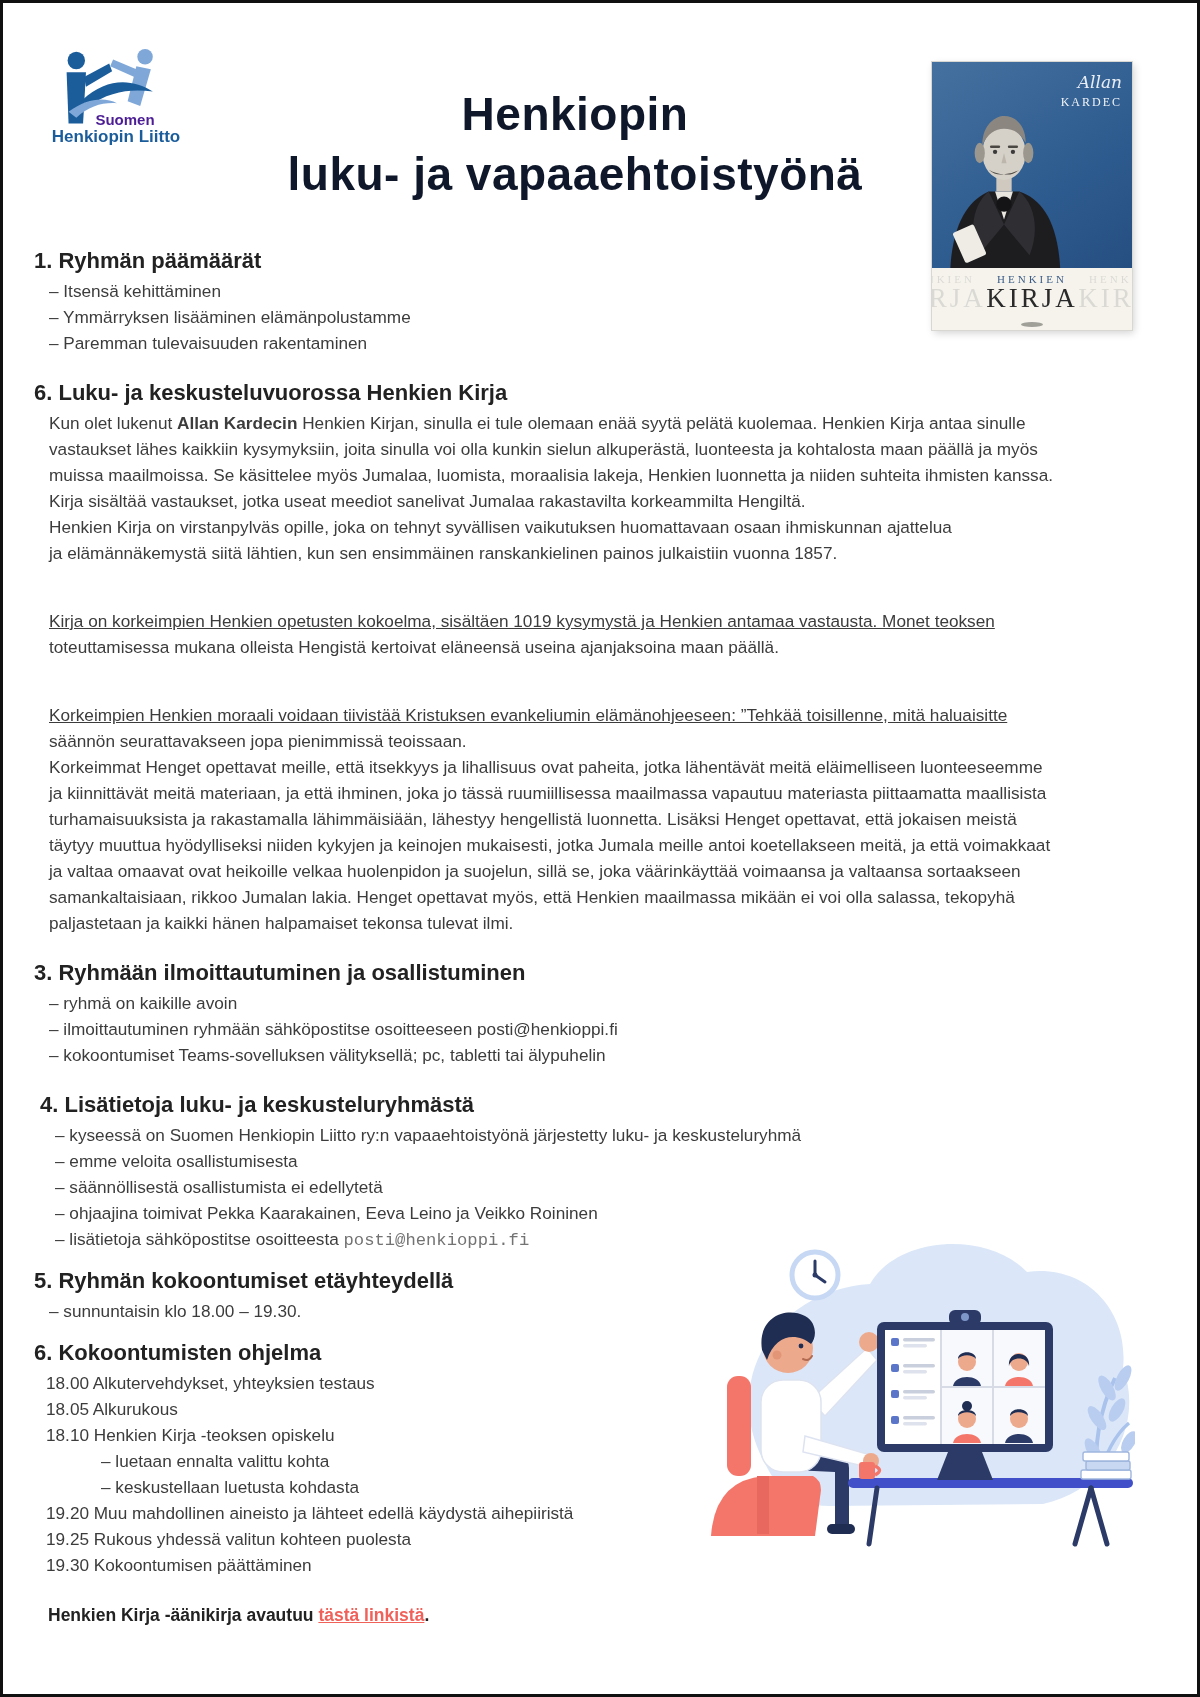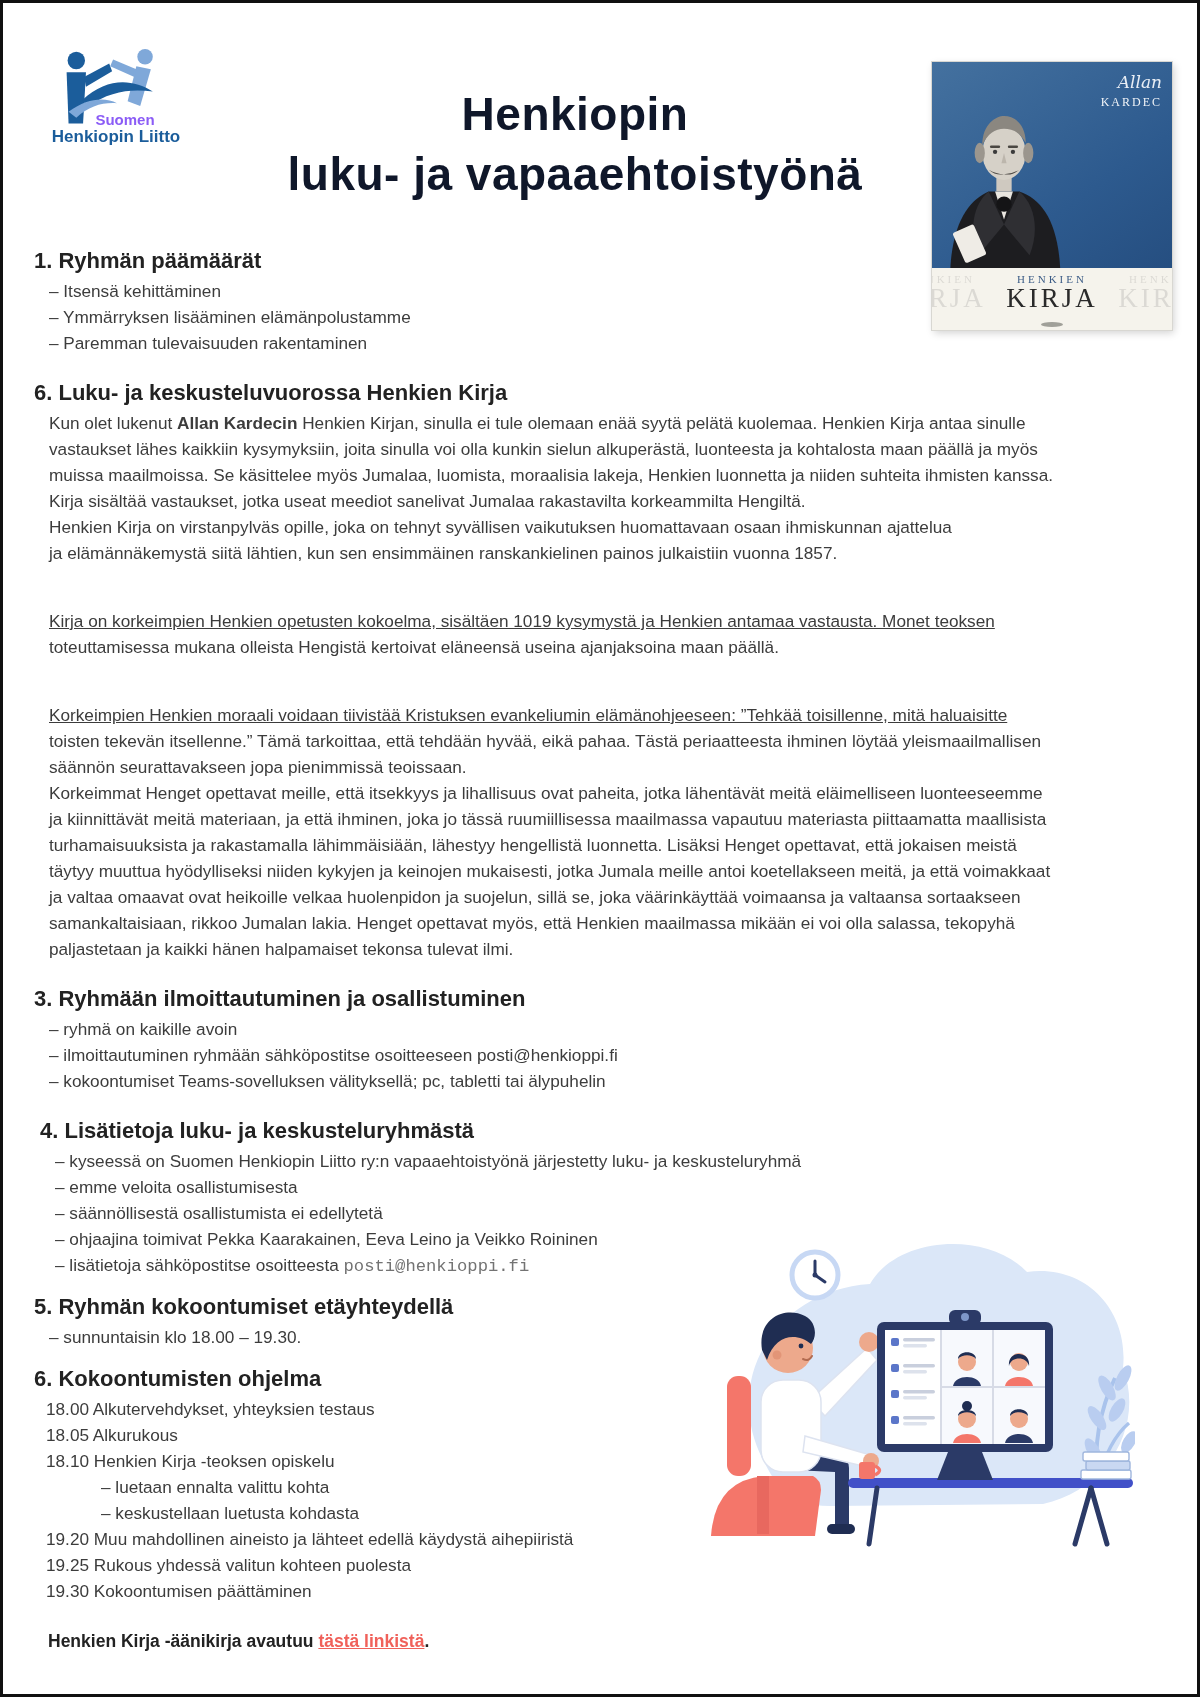--- a/index.html
+++ b/index.html
@@ -5,29 +5,29 @@
   html,body{margin:0;padding:0;}
   body{
     width:1200px;height:1697px;position:relative;background:#ffffff;
     font-family:"Liberation Sans", sans-serif;color:#3c3c3c;overflow:hidden;
   }
   .page-frame{position:absolute;inset:0;border:3px solid #101010;pointer-events:none;z-index:50;}
 
   
   .logo{position:absolute;top:46px;left:36px;width:160px;text-align:center;}
   .logo-mark{display:block;margin:0 auto;}
-  .logo-l1{font-size:15px;color:#8b5cf6;font-weight:bold;line-height:15px;margin-top:-26px;margin-left:18px;}
+  .logo-l1{font-size:15px;color:#4c1d95;font-weight:bold;line-height:15px;margin-top:-26px;margin-left:18px;}
   .logo-l2{font-size:17px;color:#1b5d9b;font-weight:bold;line-height:19px;}
 
   
   .main-title{position:absolute;top:84px;left:60px;width:1030px;text-align:center;
     color:#0f172a;font-weight:bold;font-size:46px;line-height:60px;letter-spacing:0.5px;}
 
   
-  .book{position:absolute;left:932px;top:62px;width:240px;height:268px;
+  .book{position:absolute;left:932px;top:62px;width:200px;height:268px;
     background:linear-gradient(145deg,#44719f 0%,#2d5a8e 55%,#22497a 100%);
     box-shadow:0 0 0 1px #d8d7d2, 2px 3px 8px rgba(0,0,0,0.18);}
   .book-author{position:absolute;top:10px;right:10px;text-align:right;line-height:20px;}
   .book-author .script{font-family:"DejaVu Serif", serif;font-style:italic;font-size:17px;color:#e9eef5;display:block;}
   .book-author .caps{font-family:"Liberation Serif", serif;font-size:12px;letter-spacing:2px;color:#f1f4f8;display:block;}
   .book-band{position:absolute;left:0;right:0;bottom:0;height:62px;background:#f5f3ec;overflow:hidden;}
   .band-center{position:absolute;left:0;right:0;top:5px;text-align:center;}
   .cover-small{font-family:"Liberation Serif", serif;font-size:11px;letter-spacing:3px;color:#3c5c86;}
   .cover-large{font-family:"Liberation Serif", serif;font-size:27px;letter-spacing:3px;color:#2a2a2a;line-height:27px;}
   .band-echo{position:absolute;top:5px;text-align:center;opacity:0.18;color:#6a6a6a;}
@@ -138,21 +138,20 @@
     <div class="bullets">
       <div class="line"><span>Kun olet lukenut </span><b>Allan Kardecin</b><span> Henkien Kirjan, sinulla ei tule olemaan enää syytä pelätä kuolemaa. Henkien Kirja antaa sinulle</span></div>
       <div class="line">vastaukset lähes kaikkiin kysymyksiin, joita sinulla voi olla kunkin sielun alkuperästä, luonteesta ja kohtalosta maan päällä ja myös</div>
       <div class="line">muissa maailmoissa. Se käsittelee myös Jumalaa, luomista, moraalisia lakeja, Henkien luonnetta ja niiden suhteita ihmisten kanssa.</div>
       <div class="line">Kirja sisältää vastaukset, jotka useat meediot sanelivat Jumalaa rakastavilta korkeammilta Hengiltä.</div>
       <div class="line">Henkien Kirja on virstanpylväs opille, joka on tehnyt syvällisen vaikutuksen huomattavaan osaan ihmiskunnan ajattelua</div>
       <div class="line">ja elämännäkemystä siitä lähtien, kun sen ensimmäinen ranskankielinen painos julkaistiin vuonna 1857.</div>
       <div class="line gap">Kirja on korkeimpien Henkien opetusten kokoelma, sisältäen 1019 kysymystä ja Henkien antamaa vastausta. Monet teoksen</div>
       <div class="line">toteuttamisessa mukana olleista Hengistä kertoivat eläneensä useina ajanjaksoina maan päällä.</div>
       <div class="line gap">Korkeimpien Henkien moraali voidaan tiivistää Kristuksen evankeliumin elämänohjeeseen: ”Tehkää toisillenne, mitä haluaisitte</div>
-      <div class="line">toisten tekevän itsellenne.” Tämä tarkoittaa, että tehdään hyvää, eikä pahaa. Tästä periaatteesta ihminen löytää yleismaailmallisen</div>
       <div class="line">säännön seurattavakseen jopa pienimmissä teoissaan.</div>
       <div class="line">Korkeimmat Henget opettavat meille, että itsekkyys ja lihallisuus ovat paheita, jotka lähentävät meitä eläimelliseen luonteeseemme</div>
       <div class="line">ja kiinnittävät meitä materiaan, ja että ihminen, joka jo tässä ruumiillisessa maailmassa vapautuu materiasta piittaamatta maallisista</div>
       <div class="line">turhamaisuuksista ja rakastamalla lähimmäisiään, lähestyy hengellistä luonnetta. Lisäksi Henget opettavat, että jokaisen meistä</div>
       <div class="line">täytyy muuttua hyödylliseksi niiden kykyjen ja keinojen mukaisesti, jotka Jumala meille antoi koetellakseen meitä, ja että voimakkaat</div>
       <div class="line">ja valtaa omaavat ovat heikoille velkaa huolenpidon ja suojelun, sillä se, joka väärinkäyttää voimaansa ja valtaansa sortaakseen</div>
       <div class="line">samankaltaisiaan, rikkoo Jumalan lakia. Henget opettavat myös, että Henkien maailmassa mikään ei voi olla salassa, tekopyhä</div>
       <div class="line">paljastetaan ja kaikki hänen halpamaiset tekonsa tulevat ilmi.</div>
     </div>
   </div>

